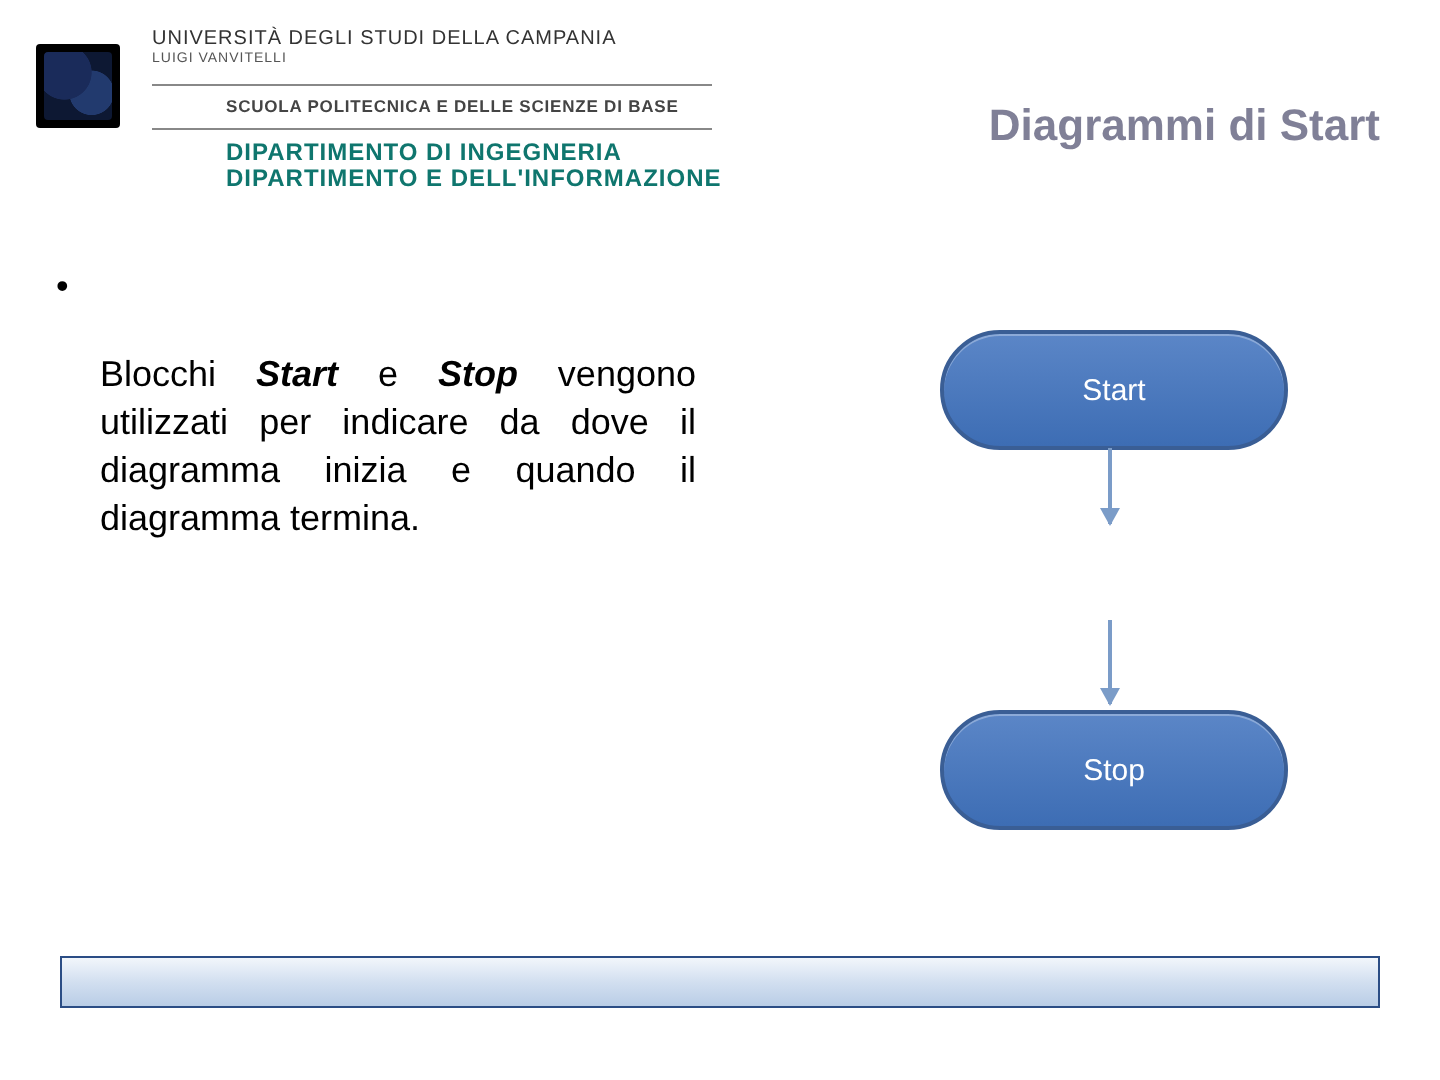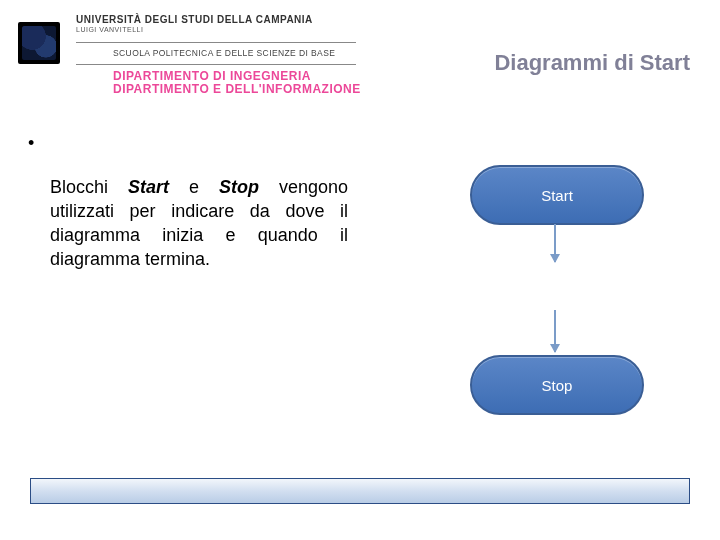--- a/index.html
+++ b/index.html
@@ -50,53 +50,53 @@
     left: 58px;
     top: 2px;
     color: #333;
   }
   .uni-line {
     font-size: 10px;
     letter-spacing: .3px;
     line-height: 12px;
     font-weight: 400;
   }
-  .uni-strong { font-weight: 700; letter-spacing: .5px; }
+  .uni-strong { font-weight: 400; letter-spacing: .5px; }
   .uni-sub {
     font-size: 7px;
     letter-spacing: .5px;
     color: #555;
   }
   .rule1 {
     position: absolute;
     left: 58px; top: 30px;
     width: 280px; height: 1px;
     background: #888;
   }
   .school-line {
     position: absolute;
     left: 95px; top: 36px;
     font-size: 8.5px;
     letter-spacing: .4px;
     color: #444;
-    font-weight: 400;
+    font-weight: 700;
   }
   .rule2 {
     position: absolute;
     left: 58px; top: 52px;
     width: 280px; height: 1px;
     background: #888;
   }
   .dept-line1 {
     position: absolute;
     left: 95px; top: 58px;
     font-size: 12px;
     font-weight: 800;
     letter-spacing: .5px;
-    color: #ec4899;
+    color: #0f766e;
     line-height: 13px;
   }
   .title {
     position: absolute;
     top: 50px;
     right: 30px;
     font-size: 22px;
     font-weight: 700;
     color: #808097;
     font-family: "Trebuchet MS", Verdana, sans-serif;

